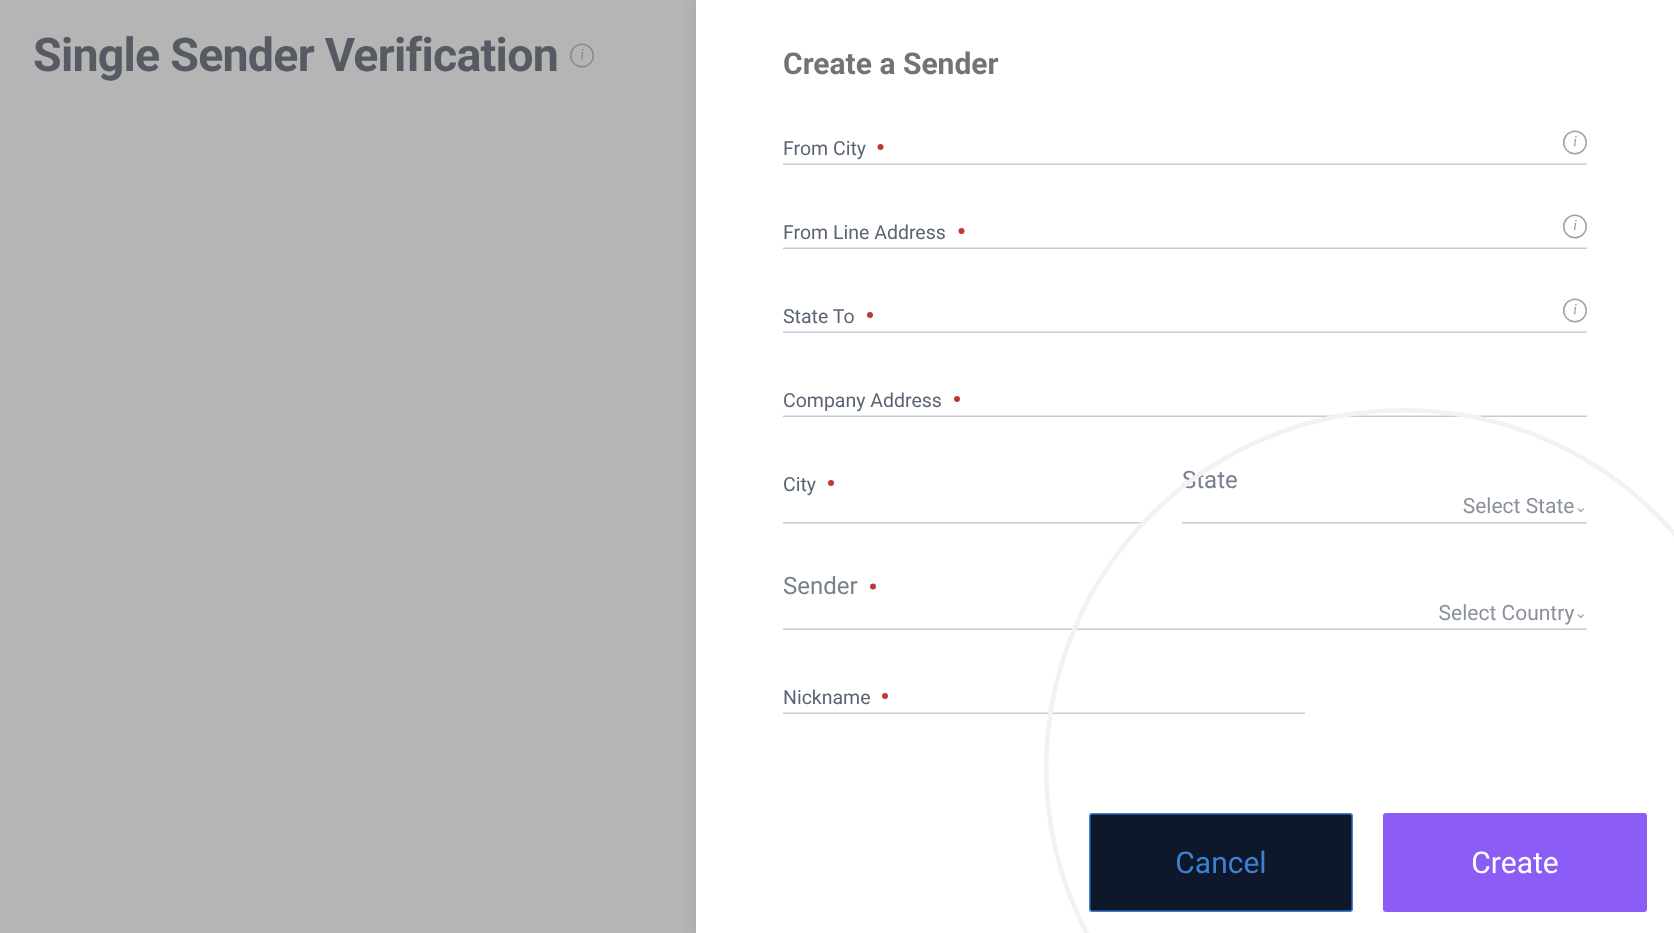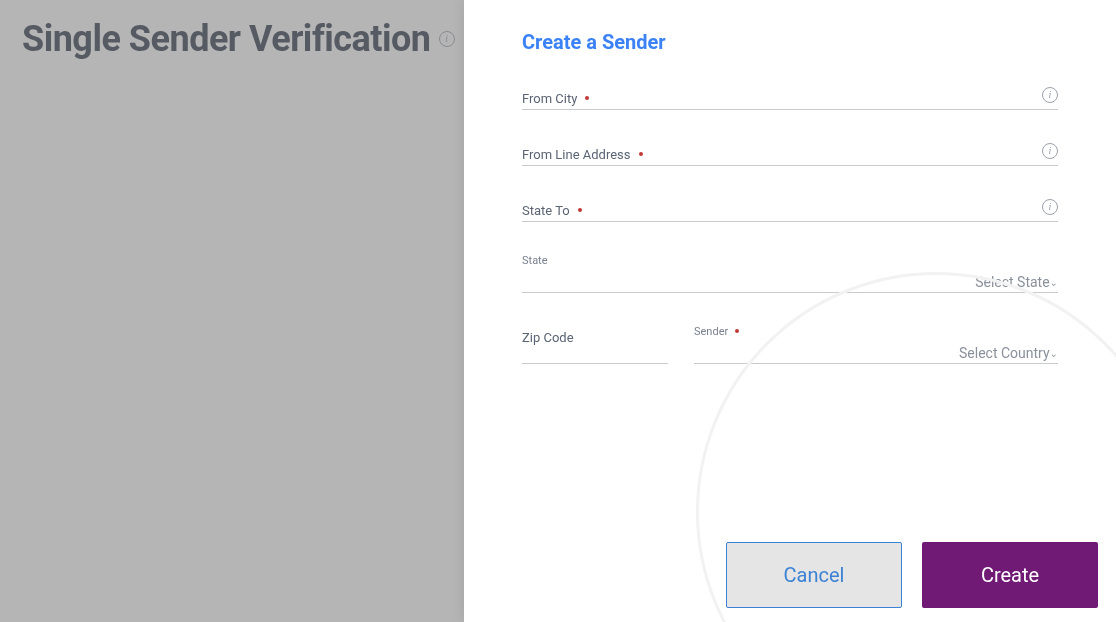--- a/index.html
+++ b/index.html
@@ -39,21 +39,21 @@
     .breadcrumb-sep {
       color: #888;
       margin: 0 4px;
     }
     .page-title-wrap {
       display: flex;
       align-items: center;
       gap: 8px;
     }
     .page-title {
-      font-size: 36px;
+      font-size: 31px;
       font-weight: 700;
       color: #2b3549;
       letter-spacing: -0.5px;
       text-align: right;
     }
     .info-circle {
       display: inline-flex;
       align-items: center;
       justify-content: center;
       width: 16px;
@@ -73,21 +73,21 @@
       width: 652px;
       height: 100%;
       background: #fff;
       z-index: 2;
       padding: 30px 58px 20px 58px;
       box-shadow: -2px 0 10px rgba(0,0,0,0.08);
     }
     .panel-title {
       font-size: 20px;
       font-weight: 700;
-      color: #3b82f6;
+      color: #737373;
       margin-bottom: 34px;
     }
     .form-row {
       display: flex;
       gap: 26px;
       margin-bottom: 34px;
     }
     .form-row.tight {
       margin-bottom: 24px;
     }
@@ -100,21 +100,21 @@
     }
     .form-field.small-top {
       padding-top: 16px;
     }
     .field-label {
       font-size: 13px;
       color: #5a6474;
       display: inline;
     }
     .field-label-top {
-      font-size: 11px;
+      font-size: 16px;
       color: #78818f;
       position: absolute;
       top: -2px;
       left: 0;
     }
     .required-dot {
       display: inline-block;
       width: 4px;
       height: 4px;
       background: #c13838;
@@ -154,26 +154,26 @@
       font-size: 20px;
       display: flex;
       align-items: center;
       justify-content: center;
       cursor: pointer;
       border-radius: 2px;
     }
     .btn-cancel {
       border: 1px solid #3b82d4;
       color: #3b82d4;
-      background: #e5e5e5;
+      background: #0f172a;
     }
     .btn-create {
       border: none;
       color: #fff;
-      background: #701a75;
+      background: #8b5cf6;
     }
     .highlight-circle {
       position: absolute;
       right: -60px;
       bottom: -130px;
       width: 480px;
       height: 480px;
       border: 3px solid #f2f2f3;
       border-radius: 50%;
       z-index: 2;
@@ -217,48 +217,61 @@
   </div>
 
   <div class="form-row">
     <div class="form-field">
       <span class="field-label">State To</span>
       <span class="required-dot"></span>
       <span class="field-info info-circle">i</span>
     </div>
   </div>
 
-
-
-  <div class="form-row">
+  <div class="form-row">
+    <div class="form-field">
+      <span class="field-label">Company Address</span>
+      <span class="required-dot"></span>
+    </div>
+  </div>
+
+
+  <div class="form-row">
+    <div class="form-field city-col">
+      <span class="field-label">City</span>
+      <span class="required-dot"></span>
+    </div>
     <div class="form-field state-col small-top">
       <span class="field-label-top">State</span>
       <div class="select-placeholder">
         <span>Select State</span>
         <span class="chevron">⌄</span>
       </div>
     </div>
   </div>
 
   <div class="form-row">
-    <div class="form-field zip-col">
-      <span class="field-label">Zip Code</span>
-    </div>
     <div class="form-field country-col small-top">
       <span class="field-label-top">
         <span>Sender</span>
         <span class="required-dot"></span>
       </span>
       <div class="select-placeholder">
         <span>Select Country</span>
         <span class="chevron">⌄</span>
       </div>
     </div>
   </div>
 
+  <div class="form-row nick-row">
+    <div class="form-field">
+      <span class="field-label">Nickname</span>
+      <span class="required-dot"></span>
+    </div>
+  </div>
 
 </div>
 
 <div class="highlight-circle"></div>
 
 <div class="button-row">
   <div class="btn btn-cancel">Cancel</div>
   <div class="btn btn-create">Create</div>
 </div>
 

